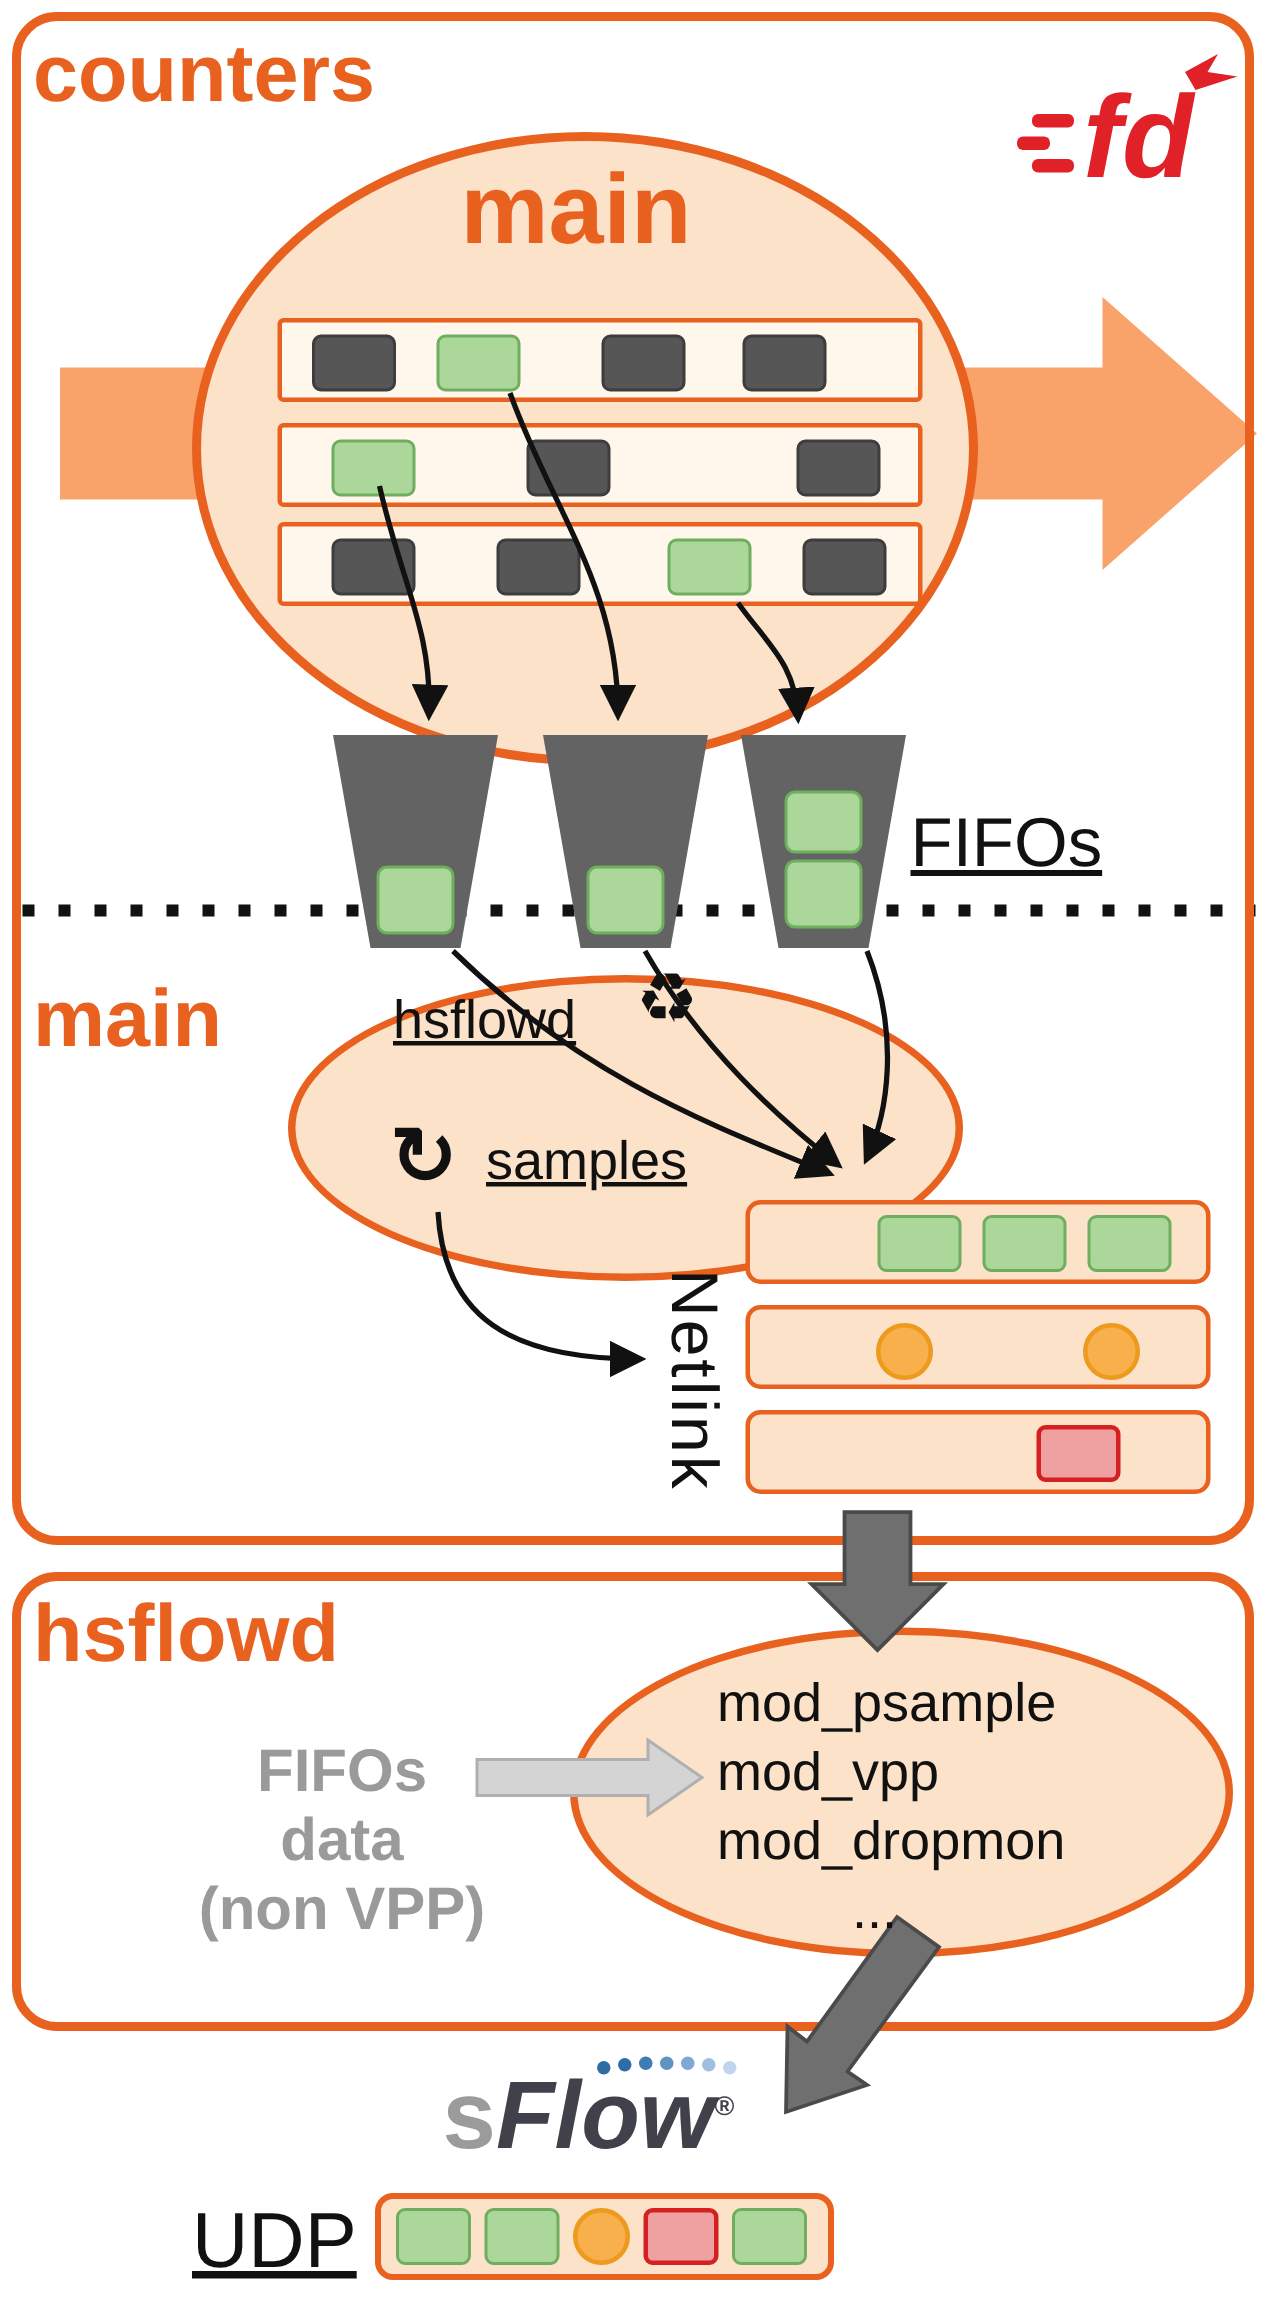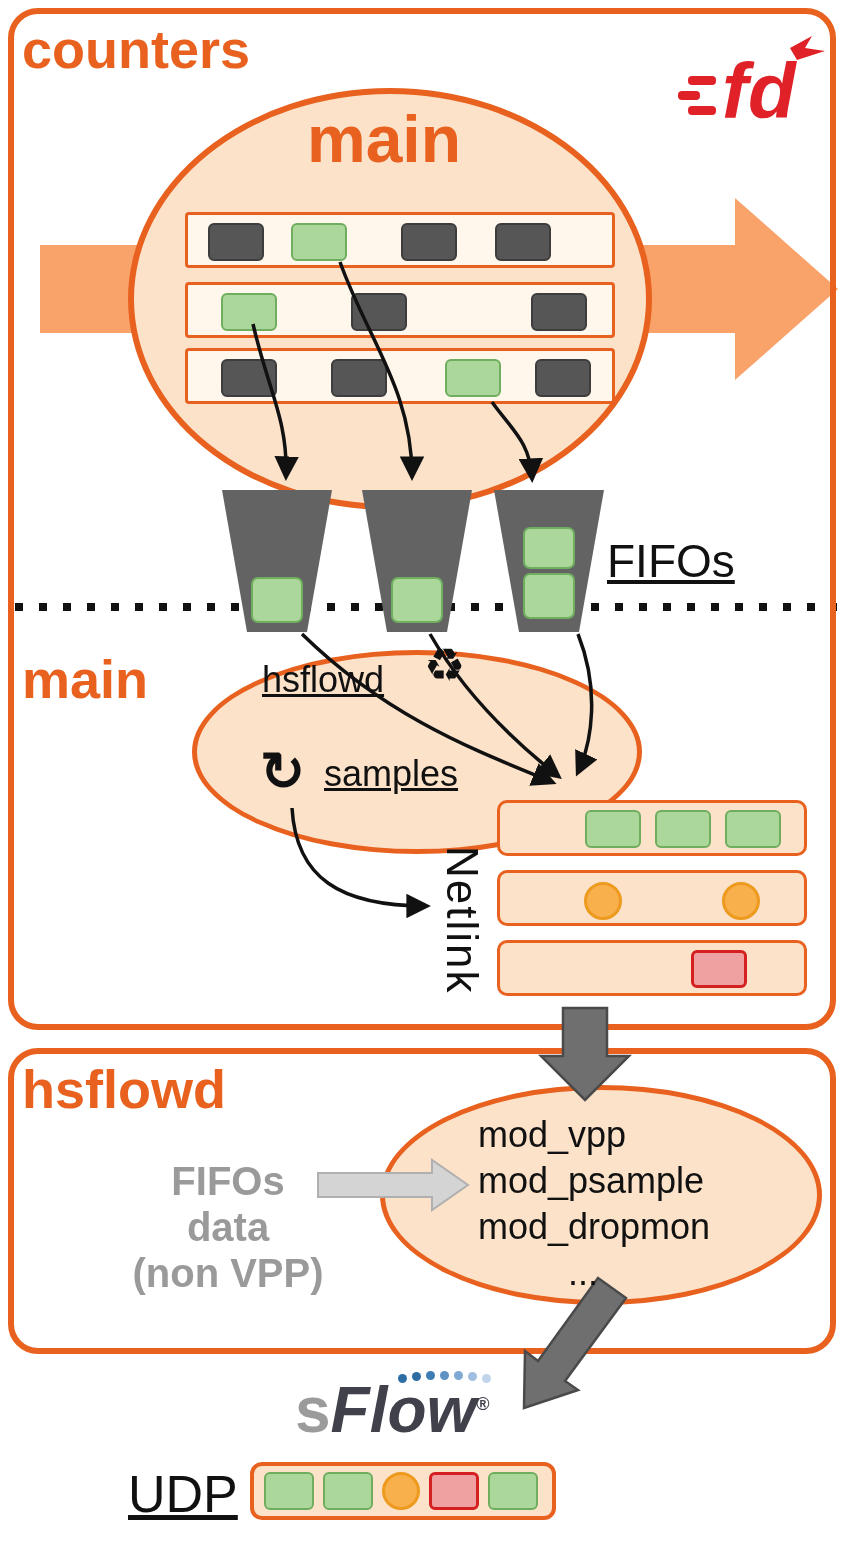--- a/index.html
+++ b/index.html
@@ -157,22 +157,22 @@
     <polygon points="598,1278 626,1298 565,1381 578,1390 524,1408 525,1351 538,1361" fill="#6F6F6F" stroke="#4A4A4A" stroke-width="2.5"></polygon>
 
     <polygon points="318,1173 432,1173 432,1160 468,1185 432,1210 432,1197 318,1197" fill="#D4D4D4" stroke="#B0B0B0" stroke-width="2"></polygon>
   </svg>
 
   <div class="section-label" style="left:22px;top:1062px;">hsflowd</div>
 
   <div class="ellipse" style="left:380px;top:1085px;width:432px;height:210px;z-index:3;border-width:5px;"></div>
 
   <div class="abs" style="left:478px;top:1112px;z-index:7;">
+    <div class="module-line">mod_psample</div>
     <div class="module-line">mod_vpp</div>
-    <div class="module-line">mod_psample</div>
     <div class="module-line">mod_dropmon</div>
     <div class="module-line" style="padding-left:90px;">...</div>
   </div>
 
   <div class="other-data">
     <div>FIFOs data</div>
     <div>(non VPP)</div>
   </div>
 
   <div class="sflow-logo"><span class="s">s</span><span class="rest">Flow</span><span class="reg">®</span></div>

